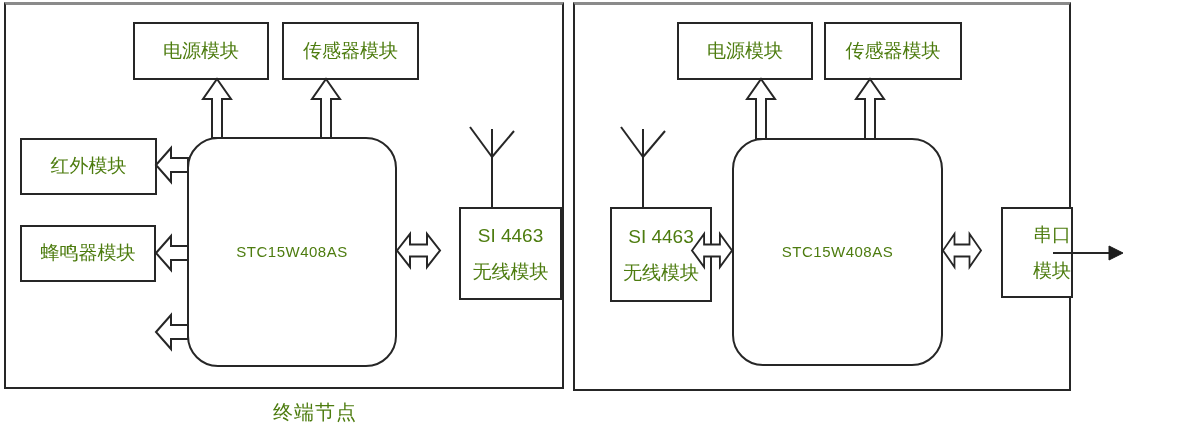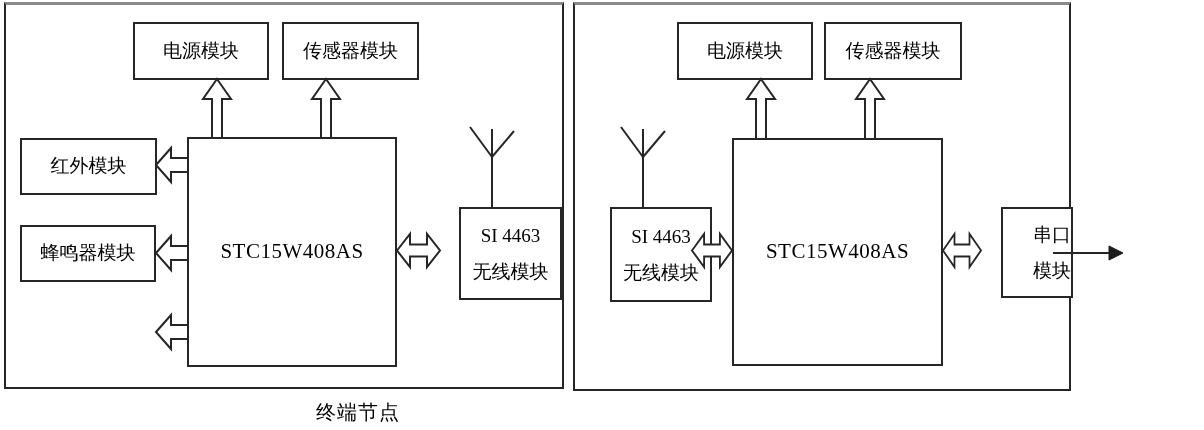--- a/index.html
+++ b/index.html
@@ -1,36 +1,36 @@
 <!DOCTYPE html>
 <html><head>
 <meta charset="utf-8">
 <style>
   html,body{margin:0;padding:0;background:#ffffff;}
   .stage{
     position:relative;width:1204px;height:430px;background:#ffffff;
-    font-family:Liberation Serif, serif;color:#000000;
+    font-family:Liberation Sans, sans-serif;color:#4d7c0f;
     overflow:hidden;
   }
   .panel{
     position:absolute;background:#ffffff;box-sizing:border-box;
     border:2px solid #262626;border-top:3px solid #8a8a8a;
   }
   .box{
     position:absolute;box-sizing:border-box;background:#ffffff;
     border:2px solid #262626;
     display:flex;align-items:center;justify-content:center;
     text-align:center;font-size:19px;line-height:1.2;white-space:nowrap;
   }
   .box.two-line{flex-direction:column;margin-left:20px;}
   .box.two-line span{display:block;line-height:36px;}
-  .box.mcu{font-size:21px;letter-spacing:0.5px;}
+  .box.mcu{font-size:15px;letter-spacing:0.5px;border-radius:31px;}
   .box.shadowed{box-shadow:3px 3px 0 0 #1c1c1c;}
   .caption{
-    position:absolute;text-align:right;font-size:20px;letter-spacing:1px;
+    position:absolute;text-align:center;font-size:20px;letter-spacing:1px;
   }
   svg.shape{position:absolute;overflow:visible;}
 </style>
 </head>
 <body>
 
 <div class="stage">
 
   <div class="panel" style="left:4px;top:2px;width:560px;height:387px;"></div>
 

